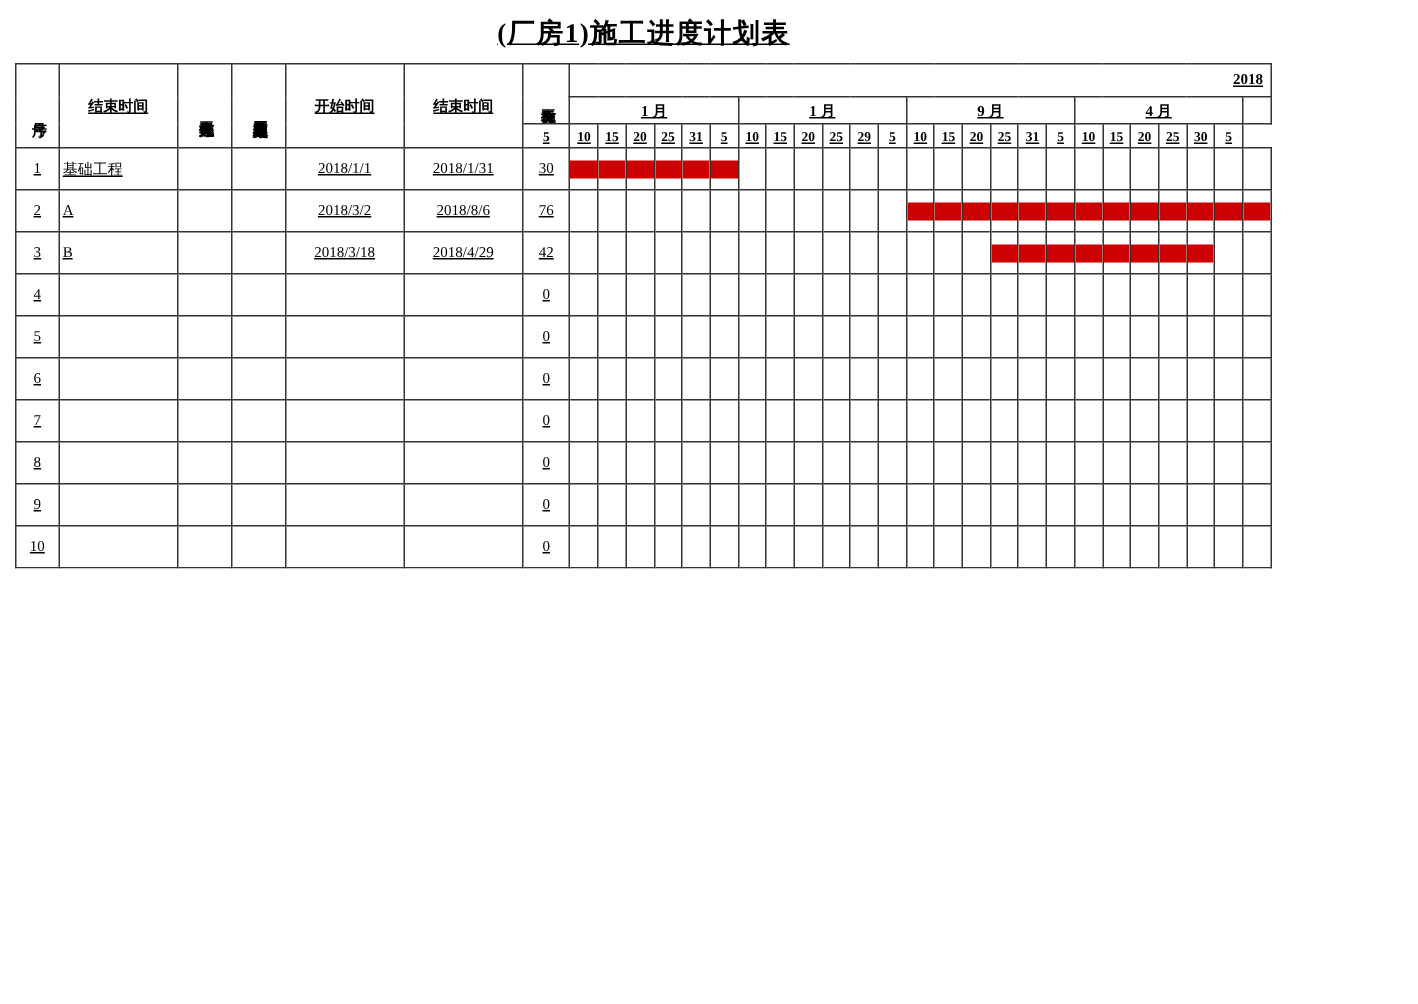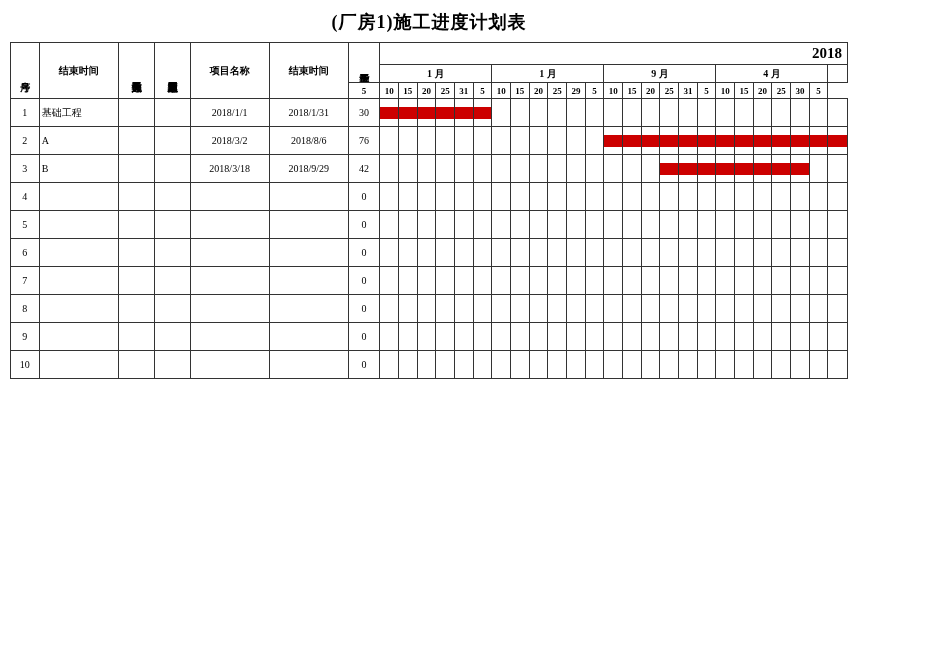--- a/index.html
+++ b/index.html
@@ -7,20 +7,21 @@
       font-family: SimSun, "宋体", serif;
       font-size: 11px;
       background: #fff;
       color: #000;
     }
     .page {
       width: 858px;
       min-height: 669px;
       padding: 10px 10px 10px 10px;
       overflow: hidden;
+      text-decoration: underline;
     }
     .title {
       text-align: center;
       font-size: 18px;
       font-weight: bold;
       margin-bottom: 8px;
       letter-spacing: 1px;
     }
     .table-wrapper {
       overflow: hidden;
@@ -59,21 +60,21 @@
       text-orientation: mixed;
       white-space: nowrap;
       font-size: 10px;
     }
     .red-bar {
       background-color: #cc0000;
       height: 12px;
       width: 100%;
     }
     .header-2018 {
-      font-size: 15px;
+      font-size: 10px;
       font-weight: bold;
       text-align: right;
       padding-right: 5px;
     }
   </style>
 </head>
 <body>
 
 <div class="page">
   <div class="title">(厂房1)施工进度计划表</div>
@@ -128,21 +129,21 @@
           <th rowspan="3">
             <span>结束时间</span>
           </th>
           <th rowspan="3">
             <span class="vertical-text">每天施工人数</span>
           </th>
           <th rowspan="3">
             <span class="vertical-text">定额总用工天数</span>
           </th>
           <th rowspan="3">
-            <span>项目名称</span>
+            <span>开始时间</span>
           </th>
           <th rowspan="3">
             <span>结束时间</span>
           </th>
           <th rowspan="2">
             <span class="vertical-text">施工天数</span>
           </th>
           <th colspan="25" class="header-2018">2018</th>
         </tr>
 
@@ -295,21 +296,21 @@
               <div class="red-bar"></div>
             </td>
         </tr>
 
         <tr class="row-height">
           <td>3</td>
           <td style="text-align:left;padding-left:2px;">B</td>
           <td></td>
           <td></td>
           <td>2018/3/18</td>
-          <td>2018/9/29</td>
+          <td>2018/4/29</td>
           <td>42</td>
           <td></td>
           <td></td>
           <td></td>
           <td></td>
           <td></td>
           <td></td>
           <td></td>
           <td></td>
           <td></td>

